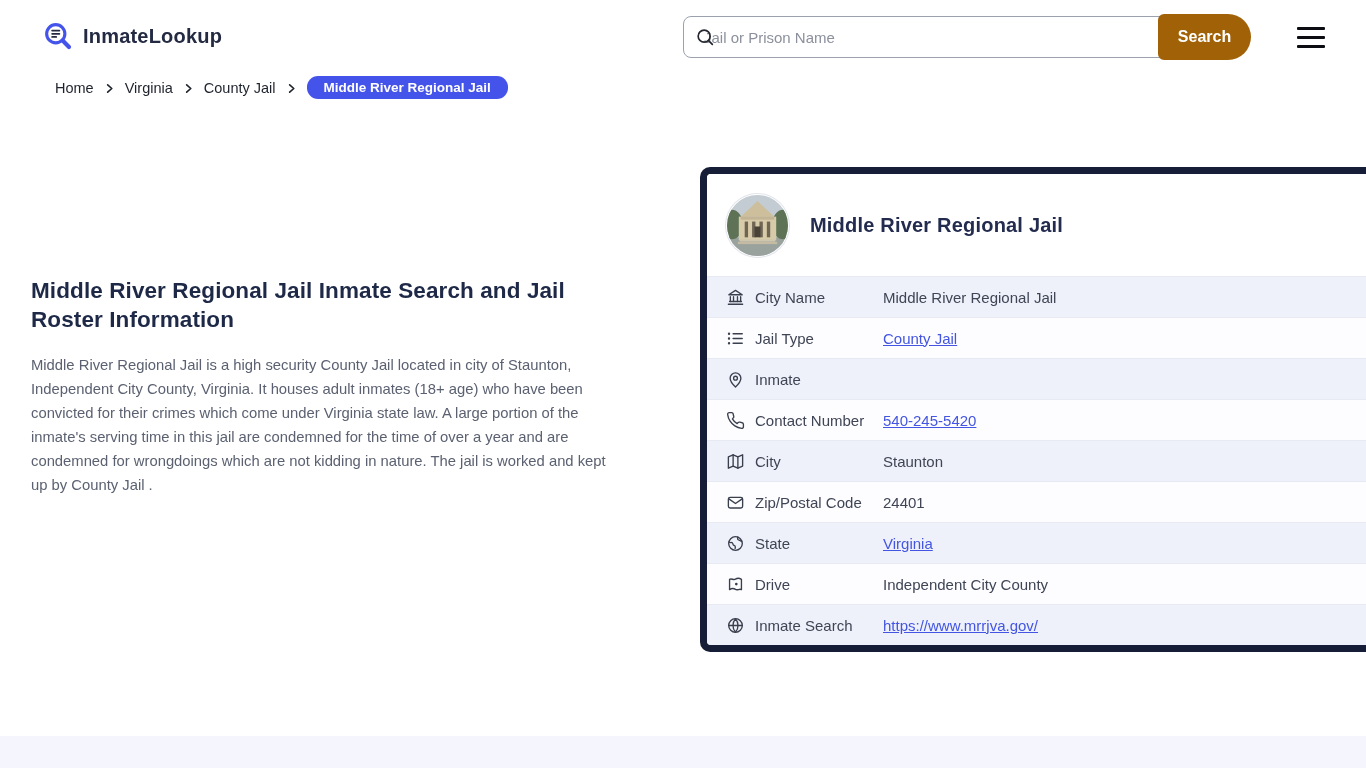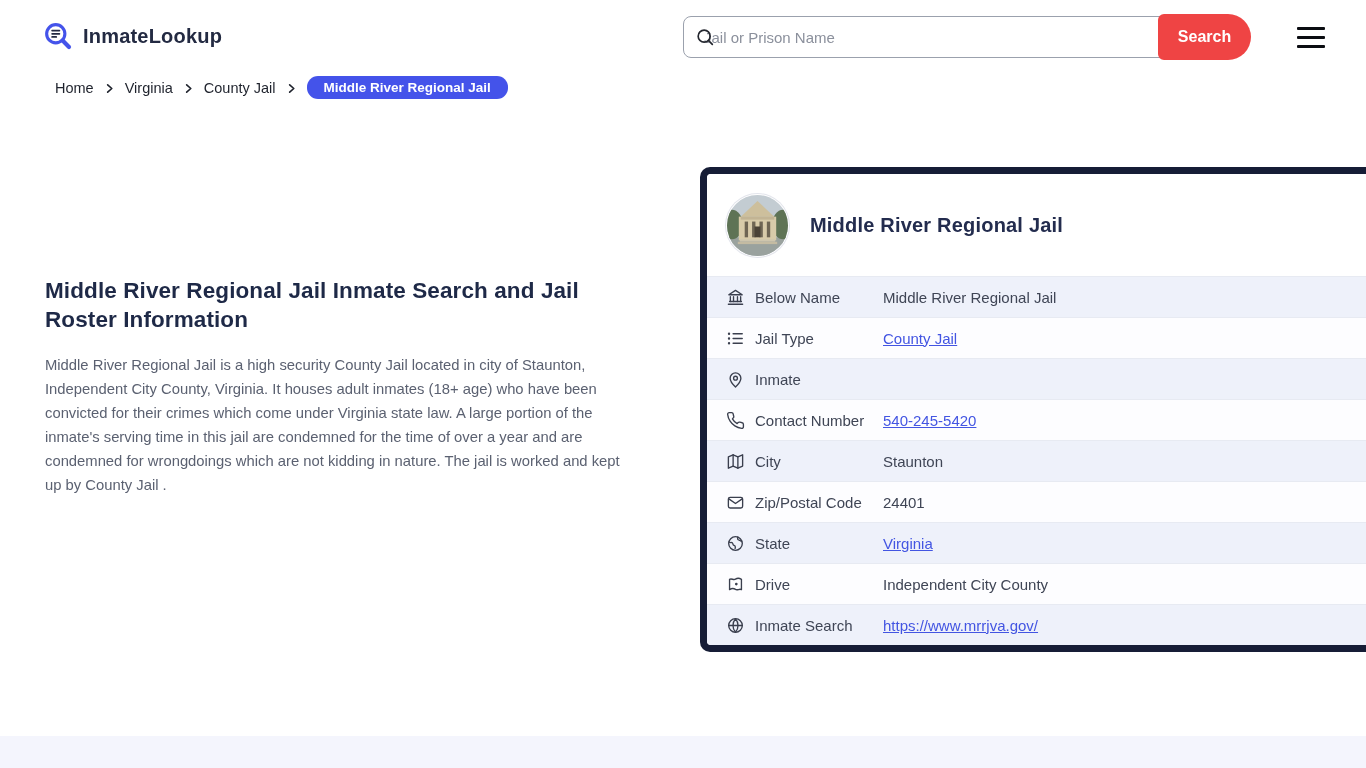--- a/index.html
+++ b/index.html
@@ -36,21 +36,21 @@
     outline: none;
   }
   .search-input::placeholder { color: #8b909c; }
   .search-glass {
     position: absolute; left: 12px; top: 11px; width: 20px; height: 20px;
     pointer-events: none;
   }
   .search-btn {
     position: absolute; left: 475px; top: -2px;
     width: 93px; height: 46px;
-    background: #ef4444; color: #ffffff;
+    background: #a16207; color: #ffffff;
     border: none; cursor: pointer;
     border-radius: 6px 23px 23px 6px;
     font-size: 16px; font-weight: 700;
     font-family: "Liberation Sans", sans-serif;
   }
   .hamburger {
     position: absolute; left: 1297px; top: 27px;
     width: 28px; height: 21px; cursor: pointer;
     display: flex; flex-direction: column; justify-content: space-between;
   }
@@ -66,21 +66,21 @@
   .crumb-chevron { display: inline-flex; margin-top: 1px; }
   .crumb-badge {
     background: #4453ea; color: #ffffff;
     font-size: 13.5px; font-weight: 700;
     padding: 4px 17px; border-radius: 11px;
     white-space: nowrap;
   }
 
   
   .article {
-    position: absolute; left: 45px; top: 276px; width: 592px;
+    position: absolute; left: 31px; top: 276px; width: 592px;
   }
   .article h1 {
     margin: 0; font-size: 22.5px; line-height: 29px;
     color: #1e2947; font-weight: 700;
     letter-spacing: .1px;
   }
   .article p {
     margin: 19px 0 0 0;
     font-size: 14.8px; line-height: 24px; color: #5b6171;
   }
@@ -226,21 +226,21 @@
       </div>
 
       <div class="info-row alt">
         <span class="ricon">
           <svg viewBox="0 0 24 24" fill="none" stroke="currentColor" stroke-width="1.7" stroke-linecap="round" stroke-linejoin="round">
             <path d="M12 3 3.5 8.5h17L12 3z"></path>
               <path d="M5.5 11v6M9.5 11v6M14.5 11v6M18.5 11v6"></path>
               <path d="M4.5 17h15M3 20.5h18"></path>
           </svg>
         </span>
-        <span class="rlabel">Below Name</span>
+        <span class="rlabel">City Name</span>
         <span class="rvalue">Middle River Regional Jail</span>
       </div>
 
       <div class="info-row">
         <span class="ricon">
           <svg viewBox="0 0 24 24" fill="none" stroke="currentColor" stroke-width="1.8" stroke-linecap="round">
             <path d="M9 6h11.5M9 12h11.5M9 18h11.5"></path>
               <path d="M3.8 6h.01M3.8 12h.01M3.8 18h.01" stroke-width="3"></path>
           </svg>
         </span>

